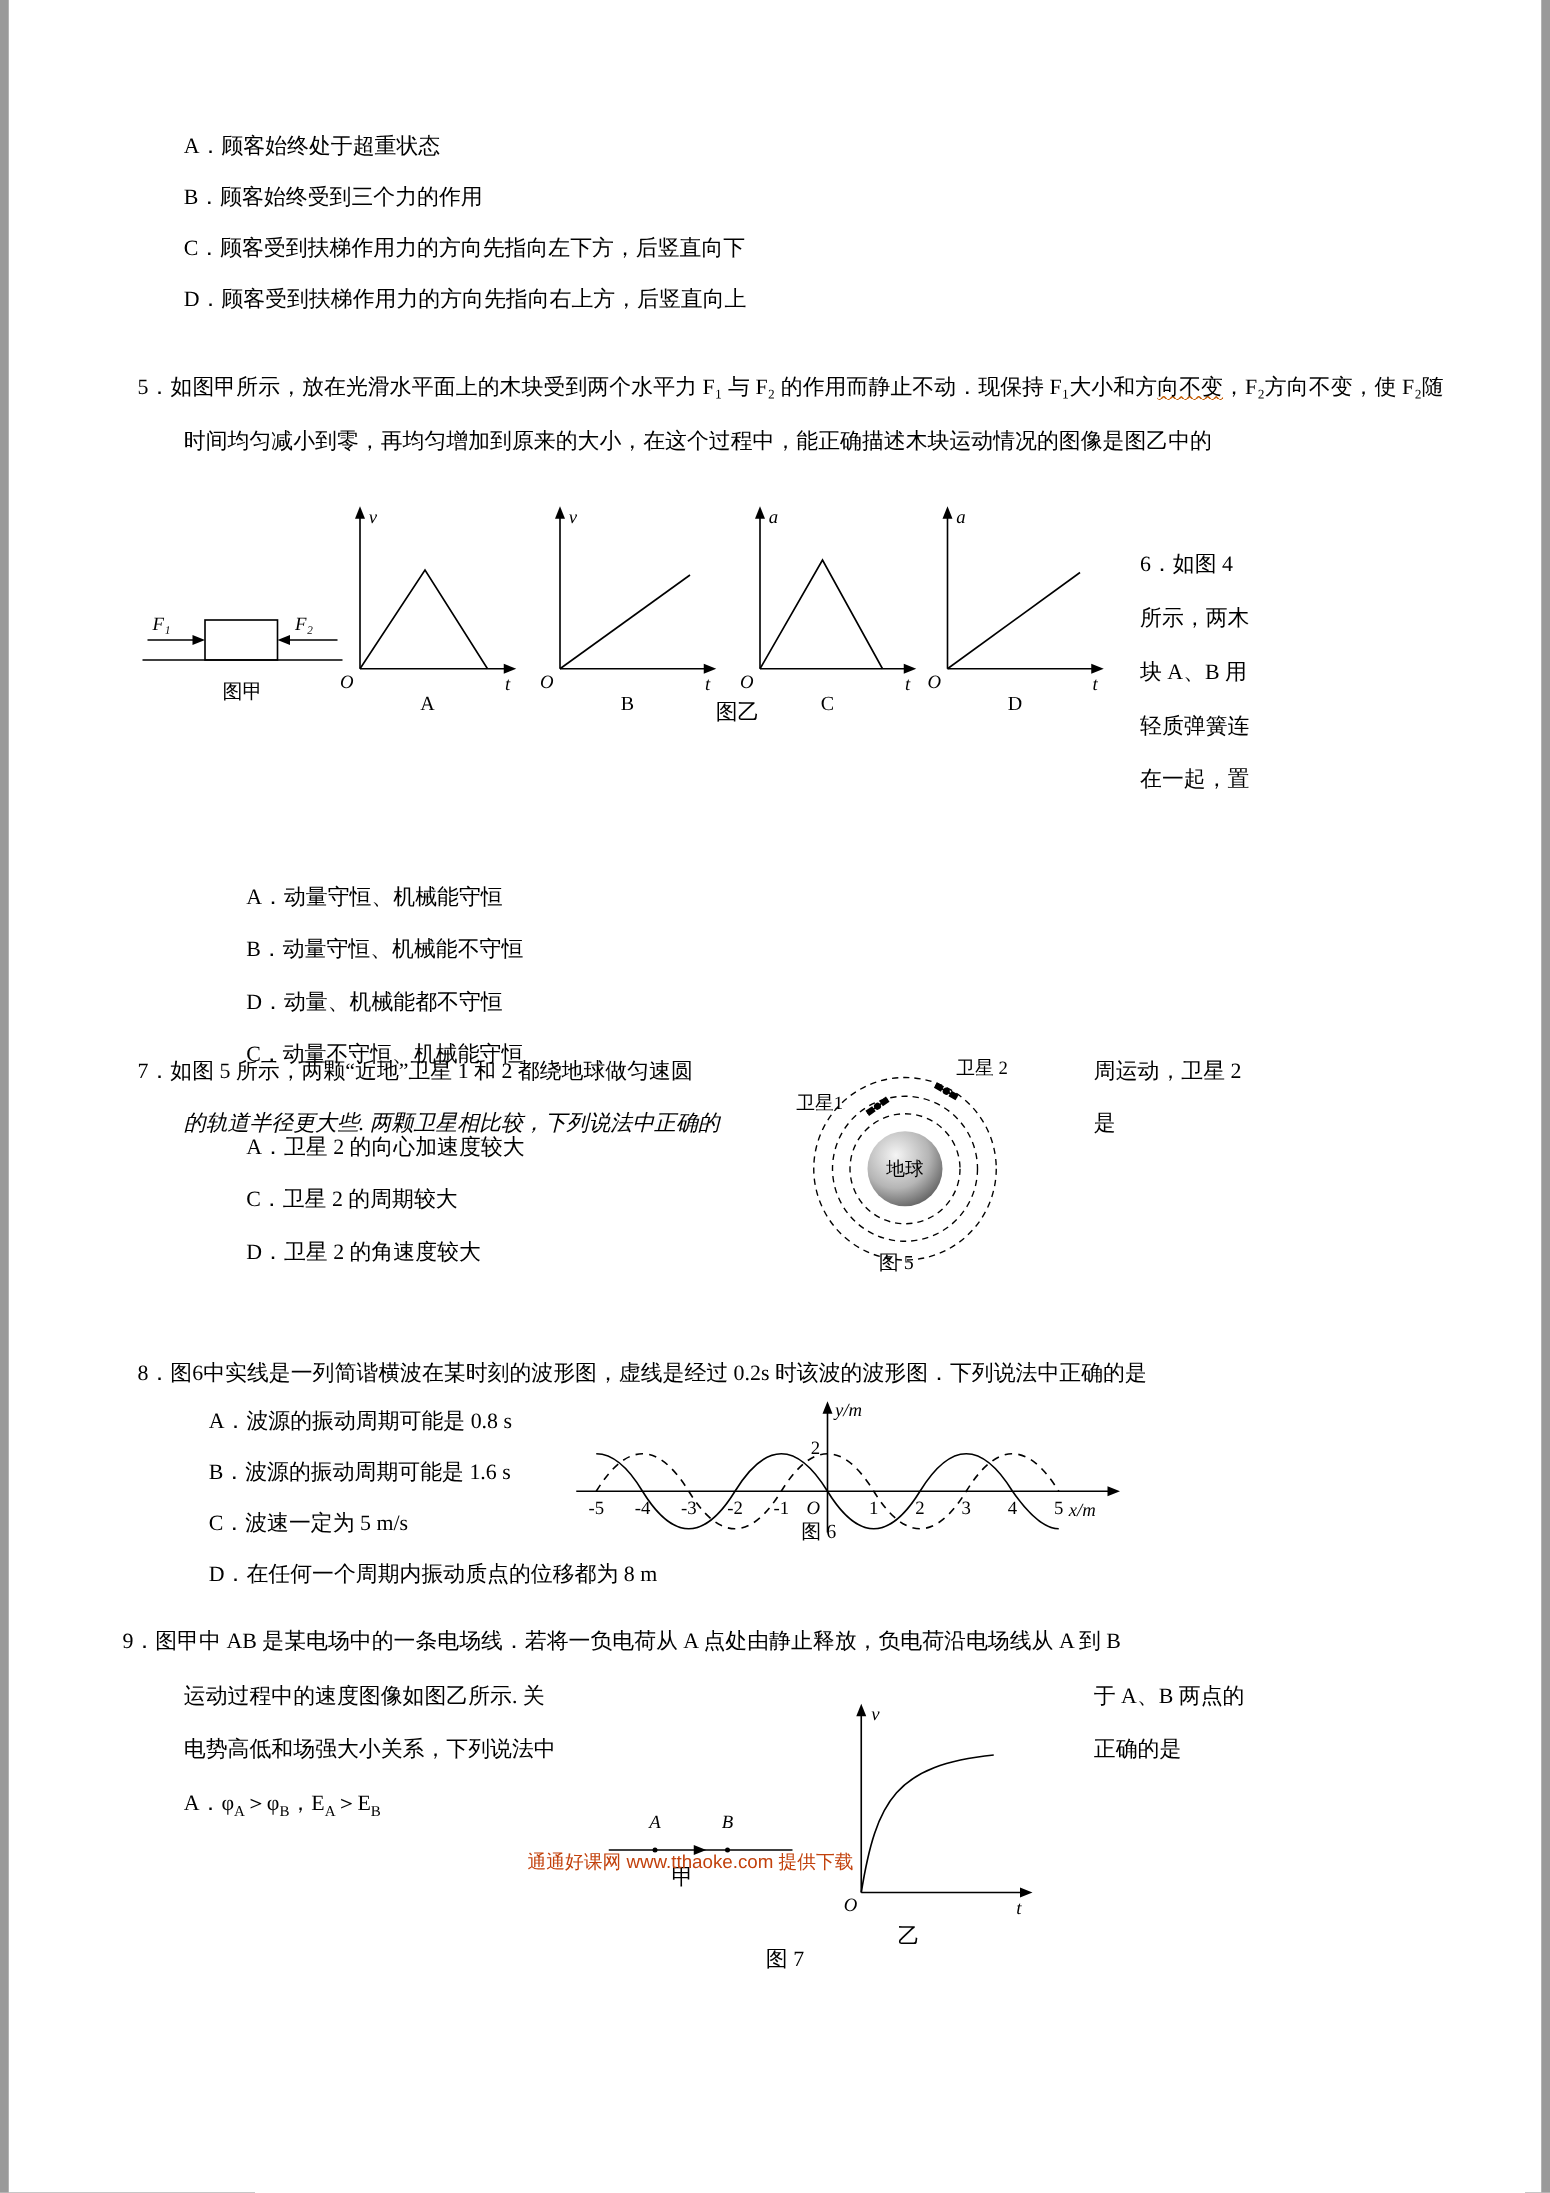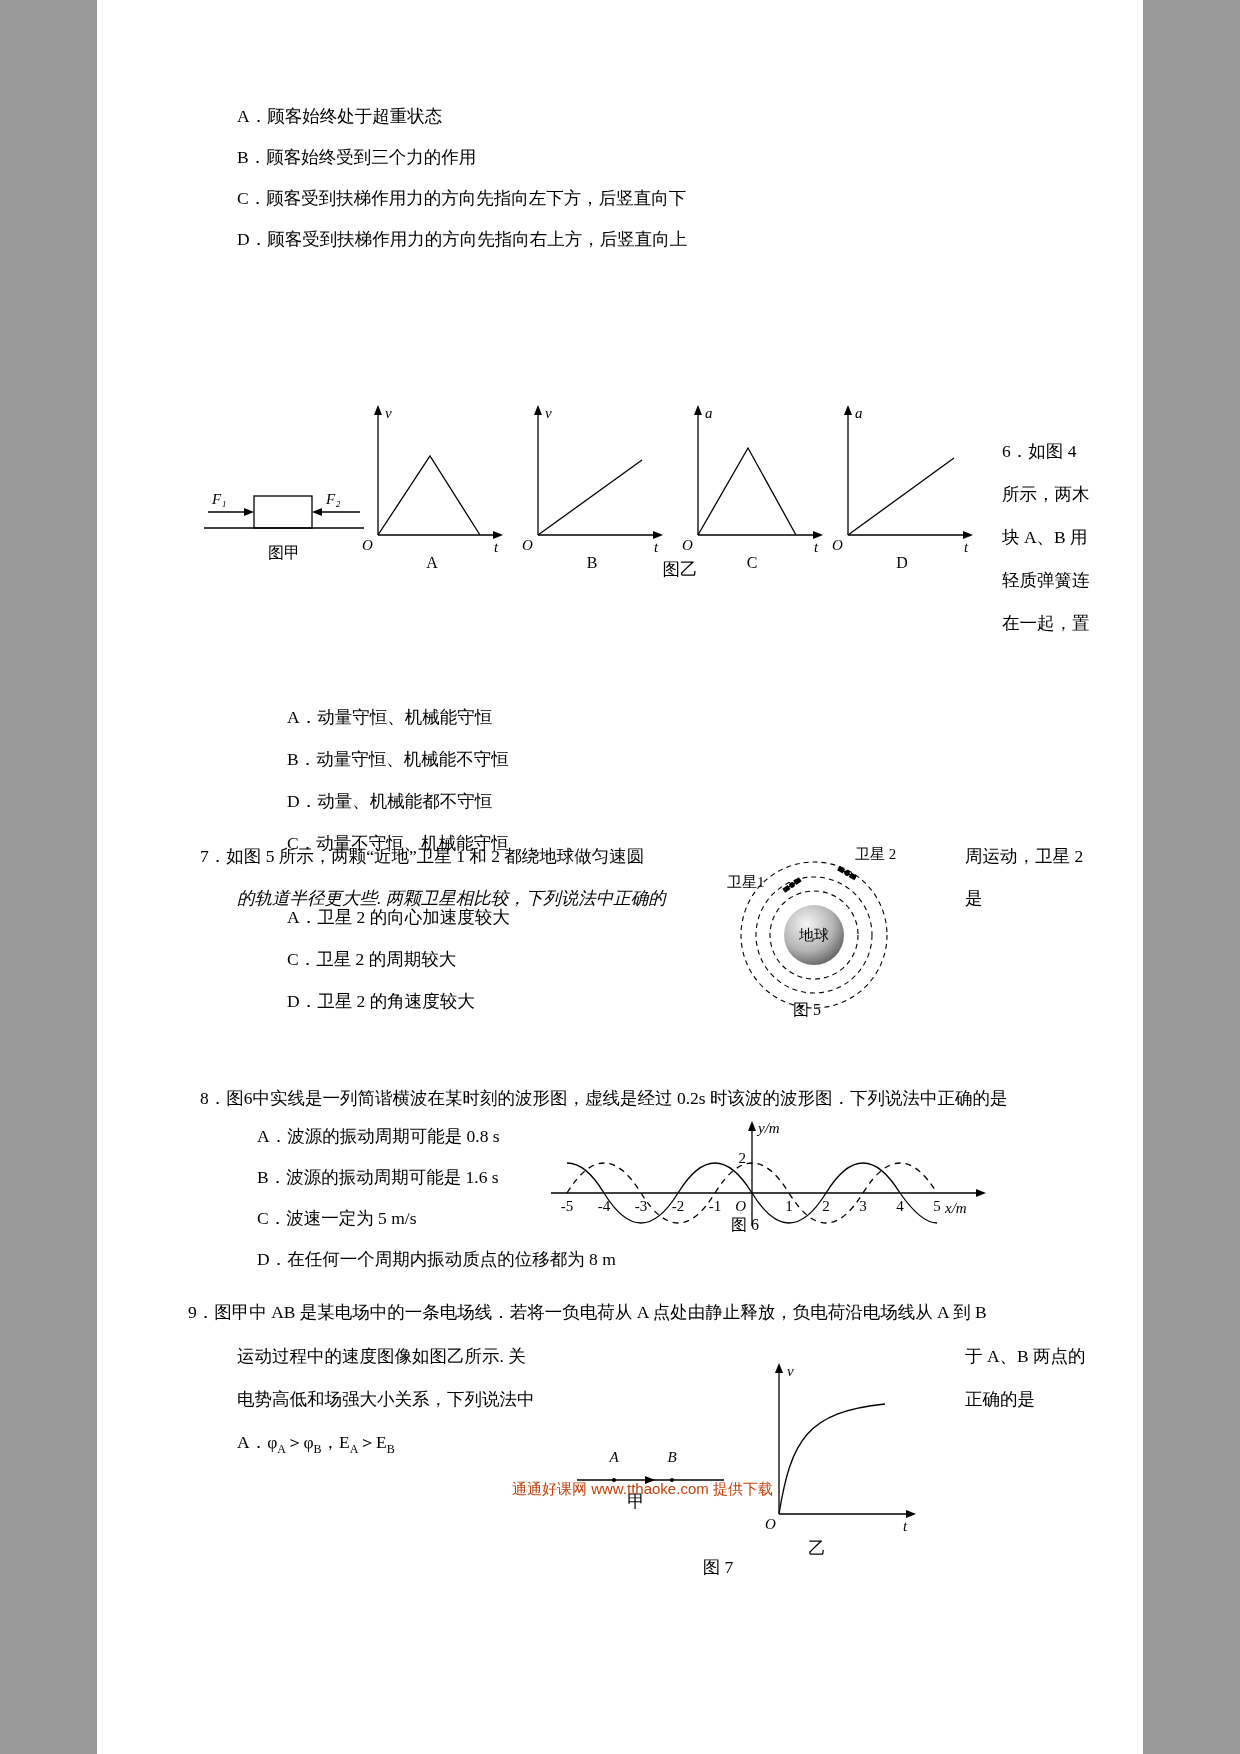--- a/index.html
+++ b/index.html
@@ -1,18 +1,18 @@
 <!DOCTYPE html>
 <html><head>
 <meta charset="utf-8">
 <style>
   * { margin:0; padding:0; box-sizing:border-box; }
   html,body { background:#9a9a9a; }
   .page {
-    position:relative; width:1046px; height:1754px; margin:0 auto;
+    position:relative; width:1226px; height:1754px; margin:0 auto;
     background:#ffffff; color:#000;
     font-family:"Liberation Serif","DejaVu Serif",serif;
     font-size:17.5px; overflow:hidden;
   }
   .page > div, .page > svg { position:absolute; }
   .line { line-height:41px; white-space:nowrap; }
   .para { line-height:43px; text-align:justify; }
   .hang { padding-left:37px; text-indent:-37px; }
   .opts41 .line { line-height:41px; }
   .opts42 .line { line-height:42px;margin-left:30px; }
@@ -36,20 +36,23 @@
 
 <div class="page">
 
   <div class="opts41" style="left:140px; top:96px;">
     <div class="line">A．顾客始终处于超重状态</div>
     <div class="line">B．顾客始终受到三个力的作用</div>
     <div class="line">C．顾客受到扶梯作用力的方向先指向左下方，后竖直向下</div>
     <div class="line">D．顾客受到扶梯作用力的方向先指向右上方，后竖直向上</div>
   </div>
 
+  <div class="para hang" style="left:103px; top:288px; width:1045px;">
+    <span>5．如图甲所示，放在光滑水平面上的木块受到两个水平力 F₁ 与 F₂ 的作用而静止不动．现保持 F₁大小和方</span><span class="uwavy">向不变</span><span>，F₂方向不变，使 F₂随时间均匀减小到零，再均匀增加到原来的大小，在这个过程中，能正确描述木块运动情况的图像是图乙中的</span>
+  </div>
 
   <svg style="left:95px; top:466px;" width="185" height="100" viewBox="0 0 185 100">
     <line class="k" x1="12" y1="62" x2="172" y2="62"></line>
     <rect class="k" x="62" y="30" width="58" height="32" fill="#fff"></rect>
     <line class="k" x1="16" y1="46" x2="54" y2="46"></line>
     <polygon points="62,46 52,42 52,50"></polygon>
     <line class="k" x1="168" y1="46" x2="128" y2="46"></line>
     <polygon points="120,46 130,42 130,50"></polygon>
     <text class="i" x="20" y="38">F₁</text>
     <text class="i" x="134" y="38">F₂</text>

